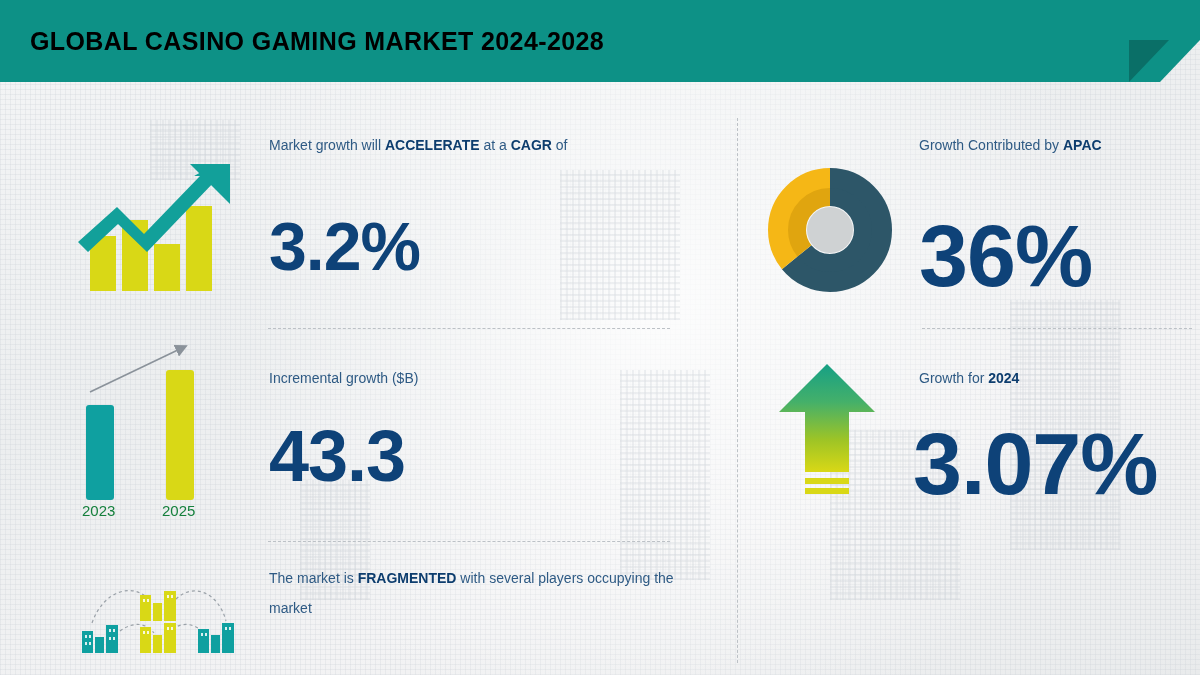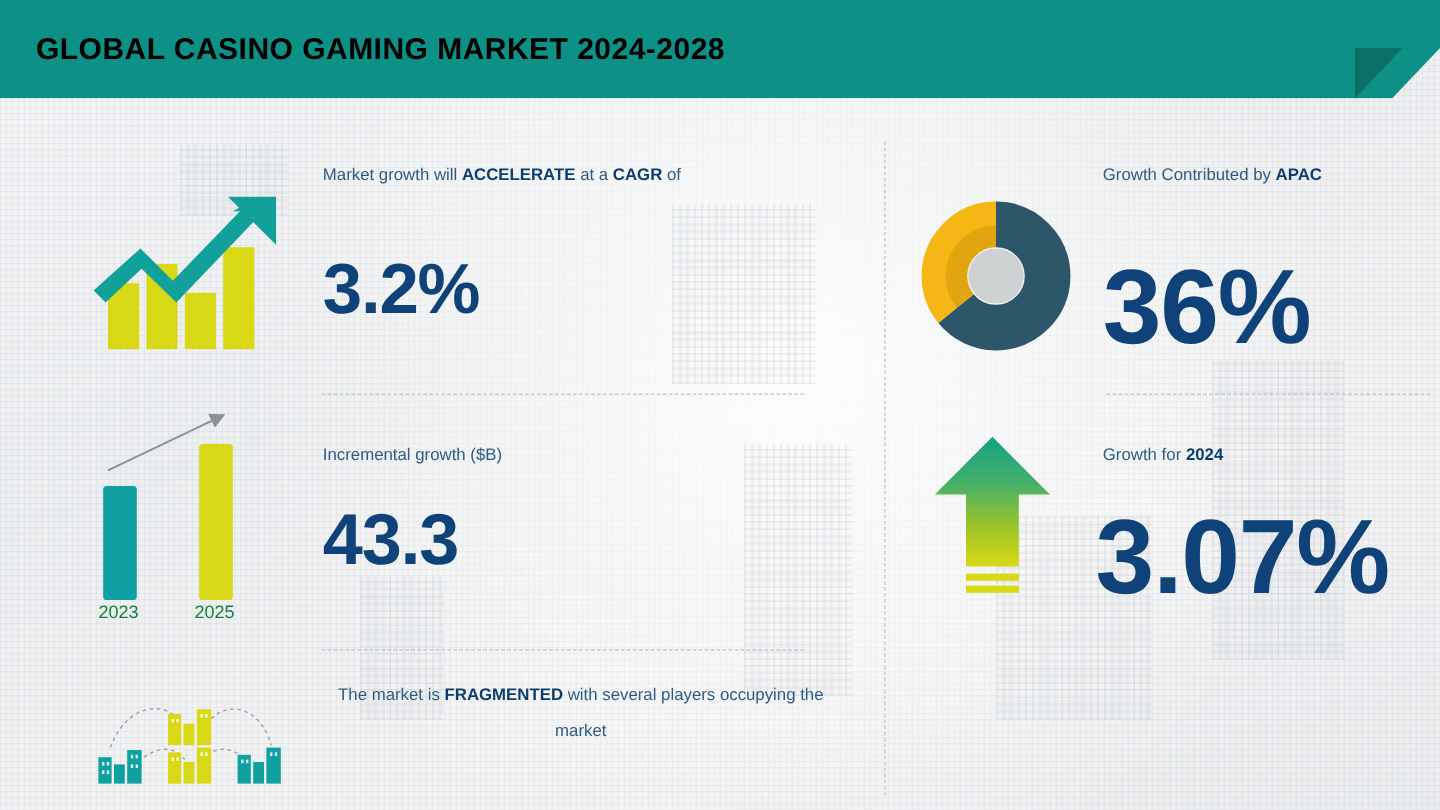--- a/index.html
+++ b/index.html
@@ -106,26 +106,26 @@
   .bignum {
     position: absolute;
     color: #0e4278;
     font-weight: bold;
     font-family: "Liberation Sans", sans-serif;
     letter-spacing: -1px;
     line-height: 1;
   }
 
   #cap-cagr    { left: 269px; top: 130px; width: 420px; }
-  #num-cagr    { left: 269px; top: 212px; font-size: 59px; }
+  #num-cagr    { left: 269px; top: 212px; font-size: 68px; }
 
   #cap-incr    { left: 269px; top: 363px; width: 420px; }
-  #num-incr    { left: 269px; top: 420px; font-size: 60px; }
-
-  #cap-frag    { left: 269px; top: 563px; width: 430px; text-align: center; }
+  #num-incr    { left: 269px; top: 420px; font-size: 72px; }
+
+  #cap-frag    { left: 269px; top: 563px; width: 430px; }
 
   #cap-apac    { left: 919px; top: 130px; width: 285px; }
   #num-apac    { left: 919px; top: 212px; font-size: 88px; text-align: center; }
 
   #cap-growth  { left: 919px; top: 363px; width: 285px; }
   #num-growth  { left: 913px; top: 420px; font-size: 88px; }
 
   
   #icon-growth-chart { position: absolute; left: 72px; top: 158px; width: 170px; height: 145px; }
 

